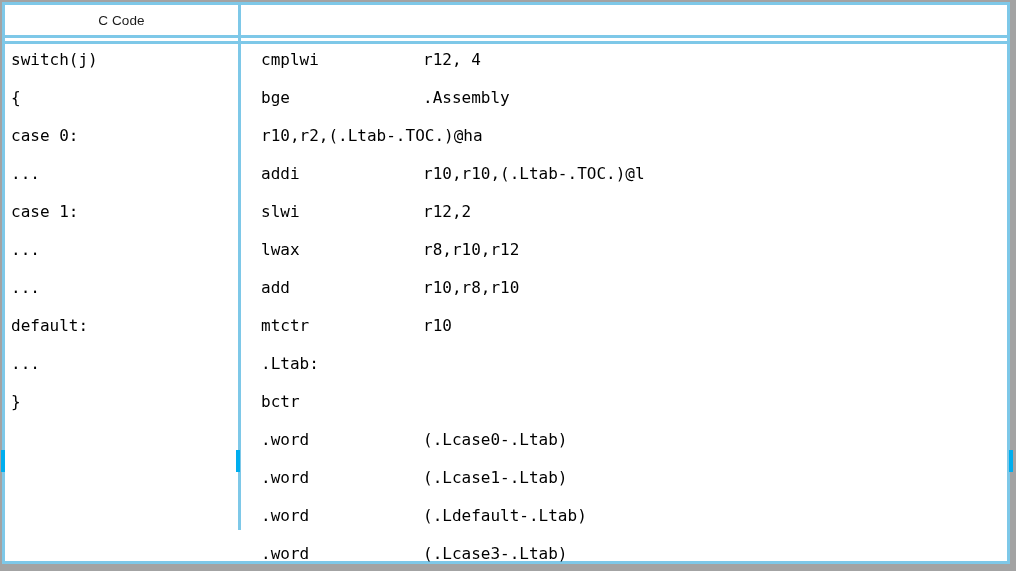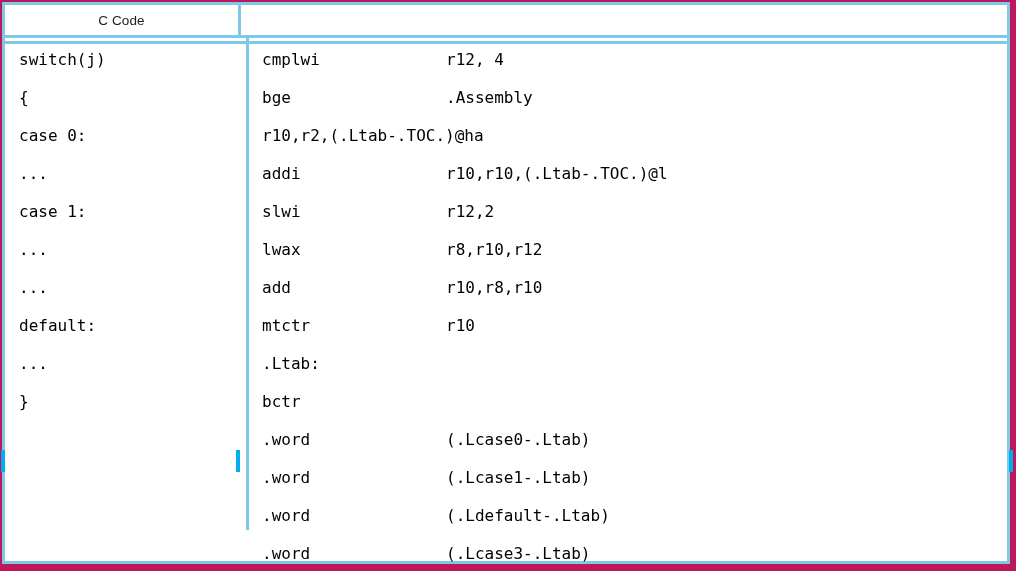--- a/index.html
+++ b/index.html
@@ -11,21 +11,21 @@
     width: 1016px;
     height: 571px;
     font-family: "Liberation Sans", sans-serif;
     overflow: hidden;
   }
 
   .page {
     position: relative;
     width: 1016px;
     height: 571px;
-    background: #be185d;
+    background: #a3a3a3;
   }
 
   
   .code-table {
     position: absolute;
     left: 2px;
     top: 2px;
     width: 1008px;
     height: 562px;
     box-sizing: border-box;
@@ -67,21 +67,20 @@
   .th-asm {
     flex: 1;
   }
 
   
   .tbody {
     position: relative;
     height: 492px;
     display: flex;
     box-sizing: border-box;
-    margin-left: 8px;
   }
 
   .col-c {
     width: 236px;
     box-sizing: border-box;
     border-right: 3px solid #7ec8e8;
     padding-top: 3px;
   }
   .col-asm {
     flex: 1;
@@ -96,22 +95,21 @@
     font-size: 16px;
     color: #000000;
     white-space: pre;
     display: flex;
     align-items: center;
   }
   .col-c .row {
     padding-left: 6px;
   }
   .col-asm .row {
-    padding-left: 13px;
-    gap: 22px;
+    padding-left: 20px;
   }
 
   .mnemonic {
     display: inline-block;
     width: 162px;
     flex: 0 0 162px;
   }
   .operand {
     display: inline-block;
     text-align: right;

